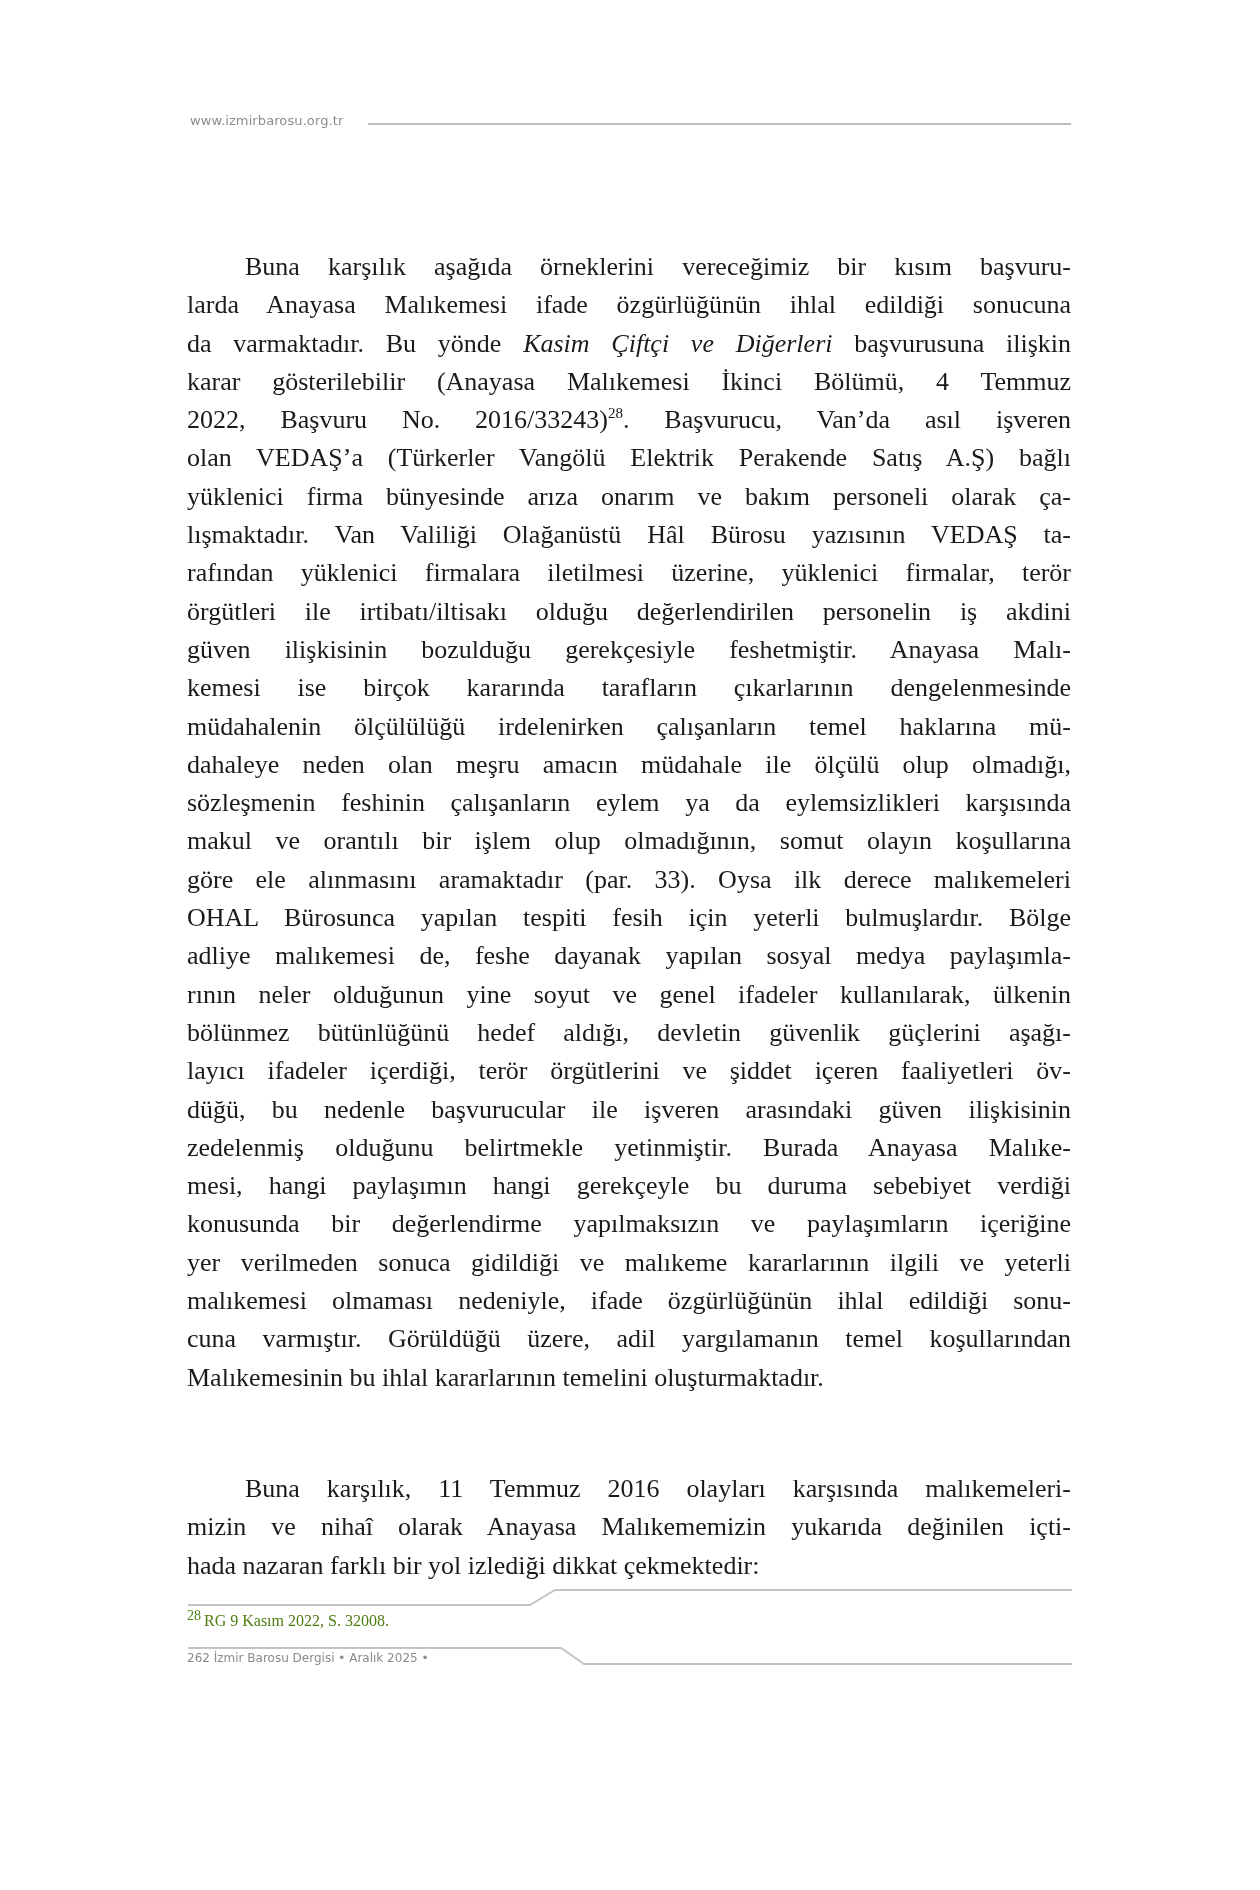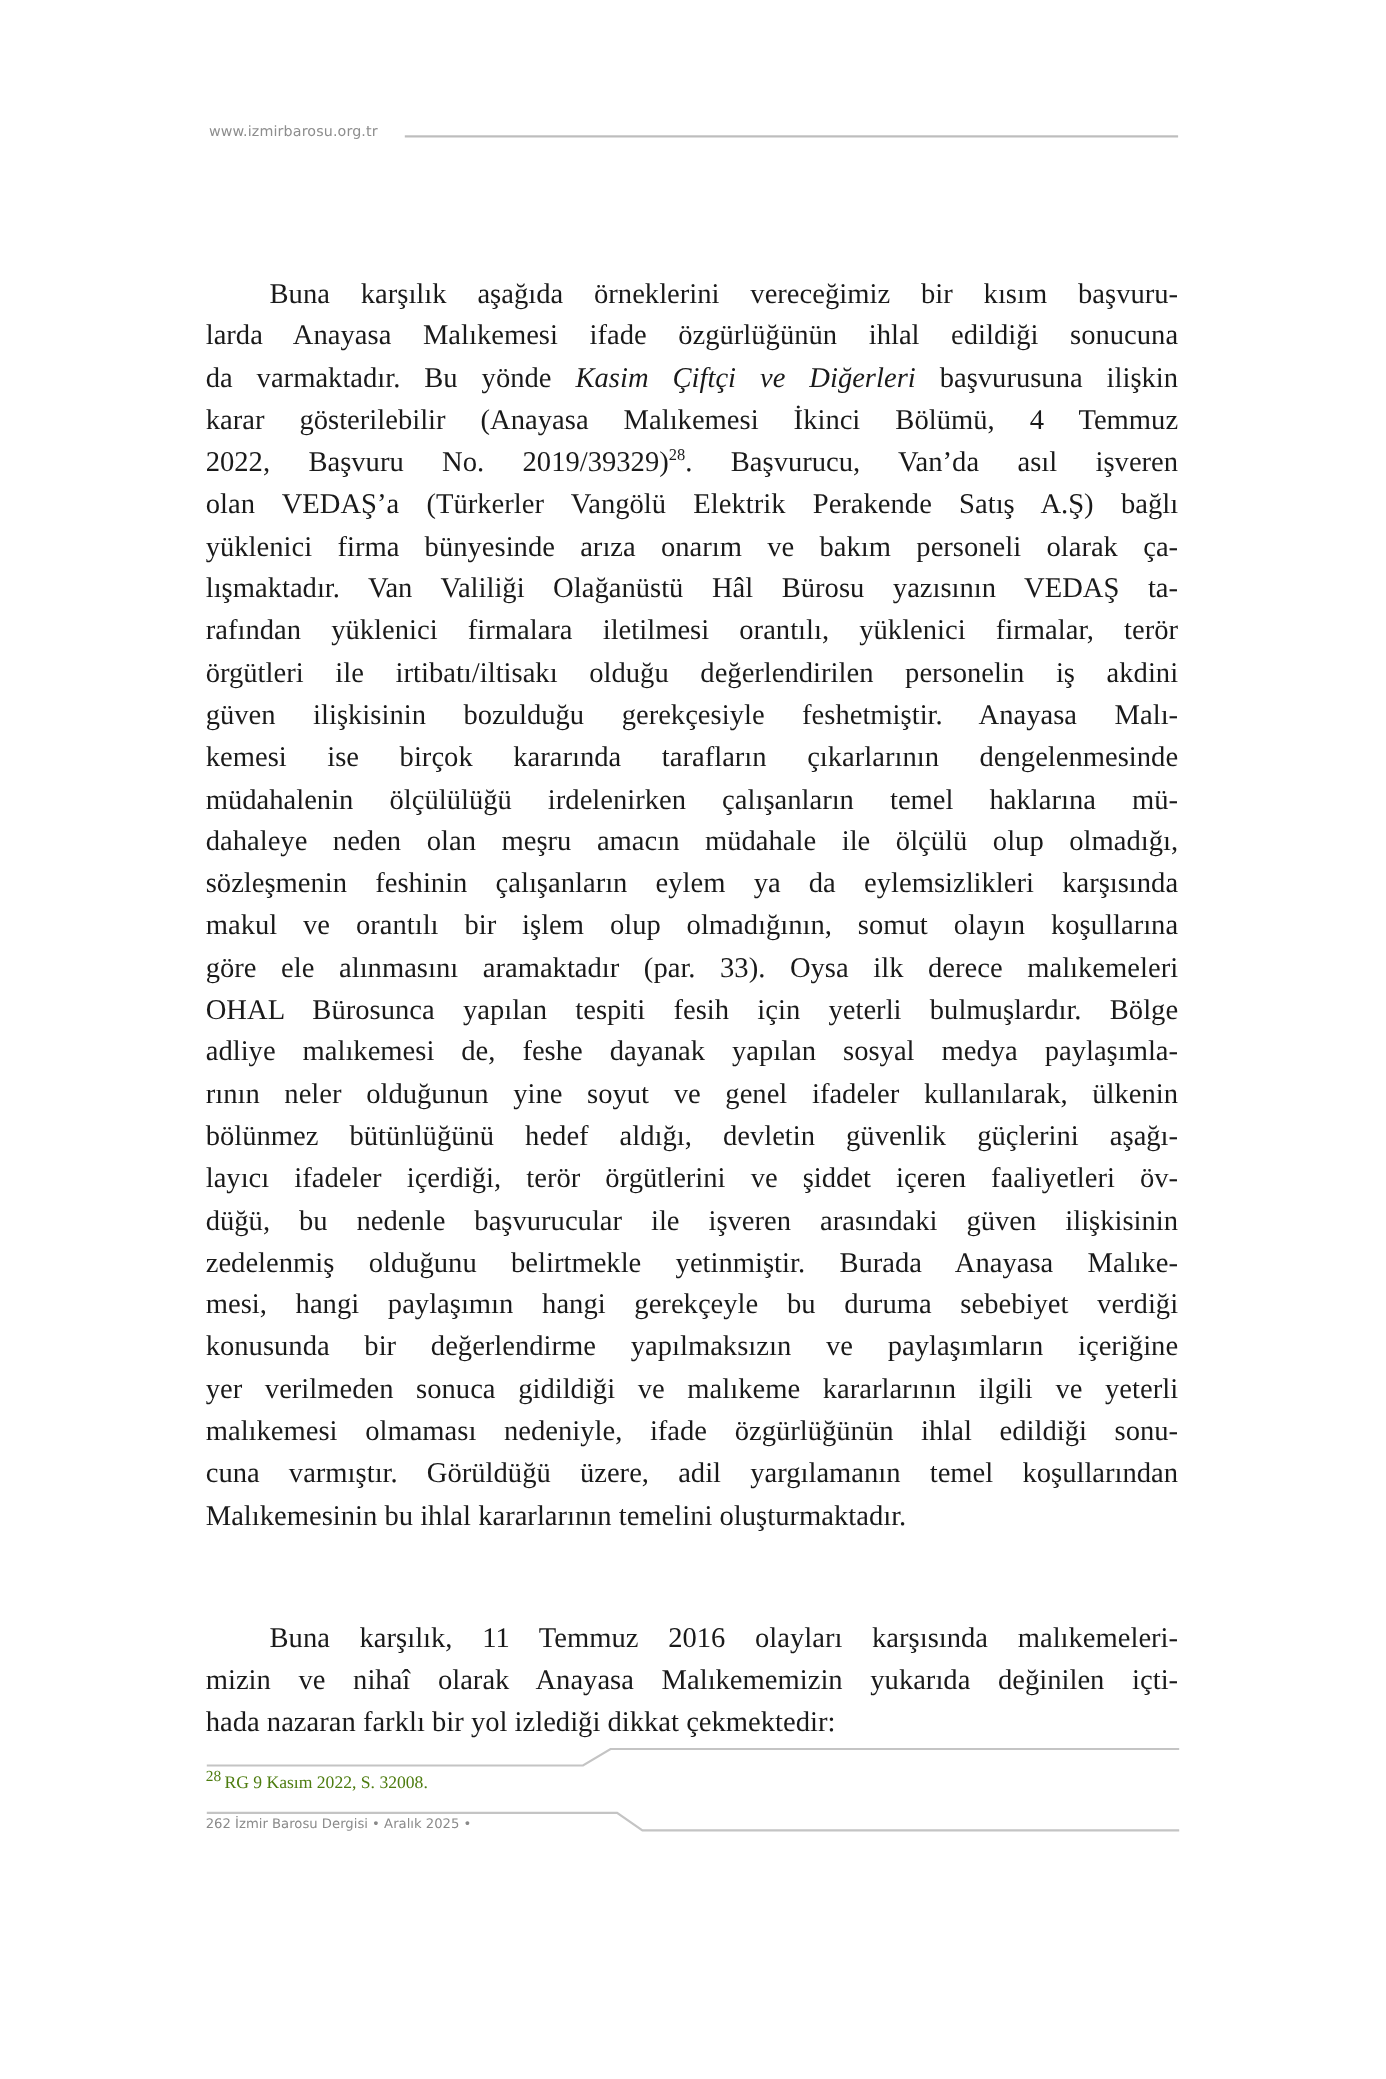--- a/index.html
+++ b/index.html
@@ -40,25 +40,25 @@
 <body>
 
 <div class="header-url">www.izmirbarosu.org.tr</div>
 <div class="header-rule"></div>
 
 <div class="body-text para1">
     <span class="line indent">Buna karşılık aşağıda örneklerini vereceğimiz bir kısım başvuru-</span>
     <span class="line">larda Anayasa Malıkemesi ifade özgürlüğünün ihlal edildiği sonucuna</span>
     <span class="line"><span>da varmaktadır. Bu yönde </span><span class="it">Kasim Çiftçi ve Diğerleri</span><span> başvurusuna ilişkin</span></span>
     <span class="line">karar gösterilebilir (Anayasa Malıkemesi İkinci Bölümü, 4 Temmuz</span>
-    <span class="line"><span>2022, Başvuru No. 2019/39329)</span><span class="sup">28</span><span>. Başvurucu, Van’da asıl işveren</span></span>
+    <span class="line"><span>2022, Başvuru No. 2016/33243)</span><span class="sup">28</span><span>. Başvurucu, Van’da asıl işveren</span></span>
     <span class="line">olan VEDAŞ’a (Türkerler Vangölü Elektrik Perakende Satış A.Ş) bağlı</span>
     <span class="line">yüklenici firma bünyesinde arıza onarım ve bakım personeli olarak ça-</span>
     <span class="line">lışmaktadır. Van Valiliği Olağanüstü Hâl Bürosu yazısının VEDAŞ ta-</span>
-    <span class="line">rafından yüklenici firmalara iletilmesi orantılı, yüklenici firmalar, terör</span>
+    <span class="line">rafından yüklenici firmalara iletilmesi üzerine, yüklenici firmalar, terör</span>
     <span class="line">örgütleri ile irtibatı/iltisakı olduğu değerlendirilen personelin iş akdini</span>
     <span class="line">güven ilişkisinin bozulduğu gerekçesiyle feshetmiştir. Anayasa Malı-</span>
     <span class="line">kemesi ise birçok kararında tarafların çıkarlarının dengelenmesinde</span>
     <span class="line">müdahalenin ölçülülüğü irdelenirken çalışanların temel haklarına mü-</span>
     <span class="line">dahaleye neden olan meşru amacın müdahale ile ölçülü olup olmadığı,</span>
     <span class="line">sözleşmenin feshinin çalışanların eylem ya da eylemsizlikleri karşısında</span>
     <span class="line">makul ve orantılı bir işlem olup olmadığının, somut olayın koşullarına</span>
     <span class="line">göre ele alınmasını aramaktadır (par. 33). Oysa ilk derece malıkemeleri</span>
     <span class="line">OHAL Bürosunca yapılan tespiti fesih için yeterli bulmuşlardır. Bölge</span>
     <span class="line">adliye malıkemesi de, feshe dayanak yapılan sosyal medya paylaşımla-</span>

